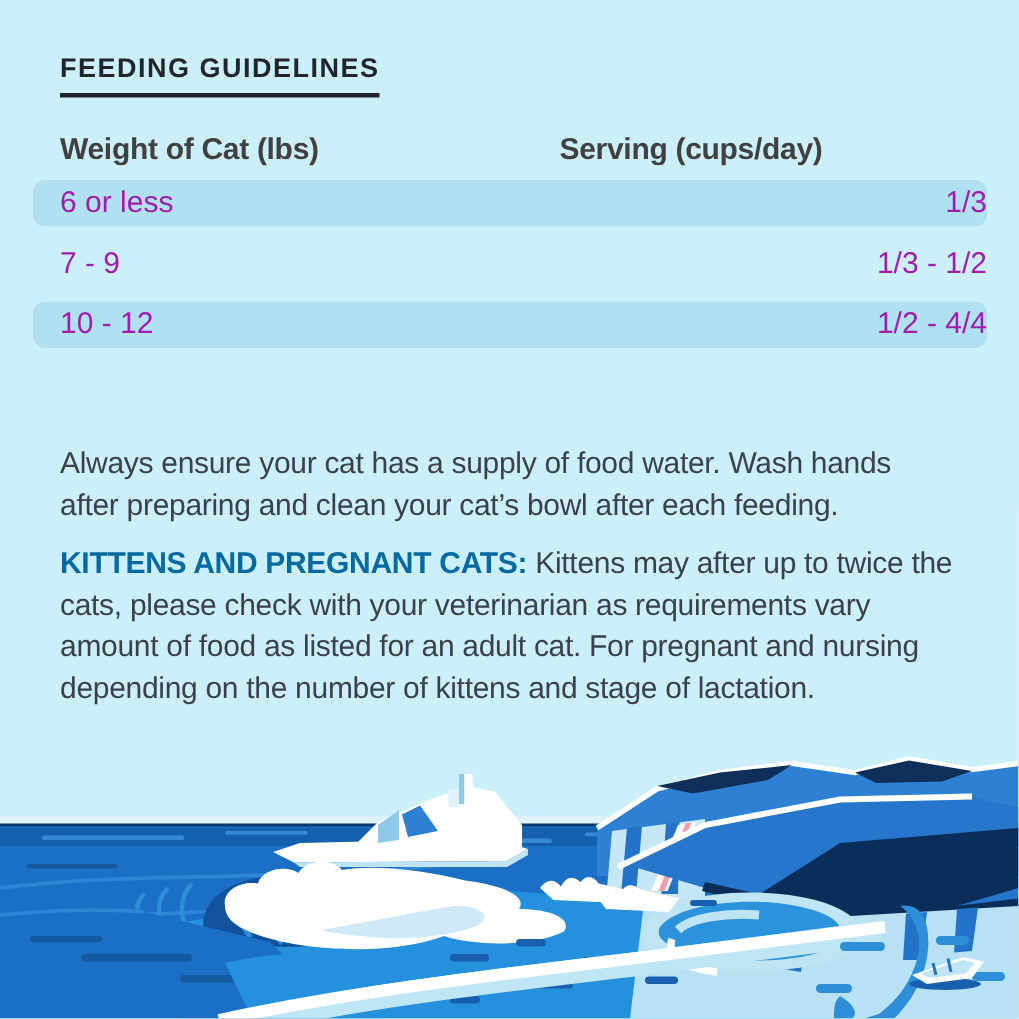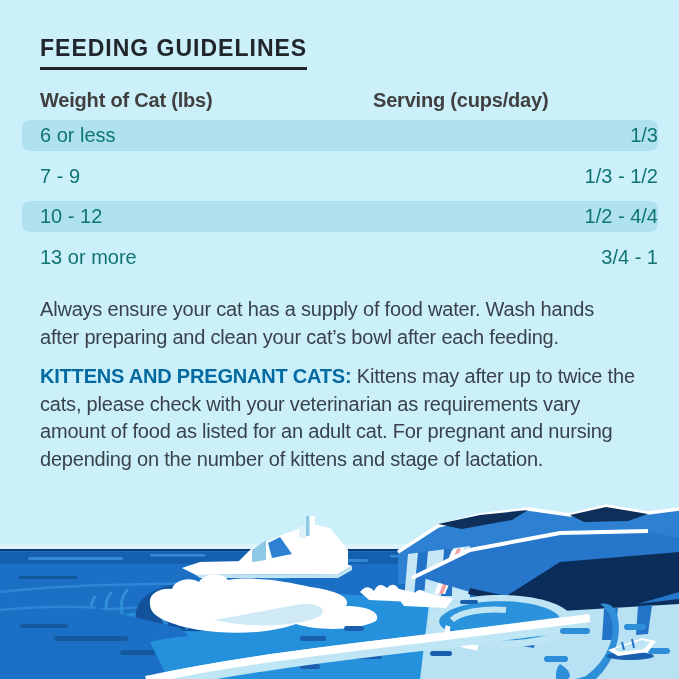--- a/index.html
+++ b/index.html
@@ -1,32 +1,32 @@
 <!DOCTYPE html>
 <html><head>
 <meta charset="utf-8">
 <style>
   html,body{margin:0;padding:0;}
   body{width:679px;height:679px;font-family:"Liberation Sans",sans-serif;}
   .page{position:relative;width:679px;height:679px;background:#ccf0fa;overflow:hidden;}
 
   .title{position:absolute;left:40px;top:36px;margin:0;
-         font-size:23px;font-weight:800;letter-spacing:1px;color:#20262b;
+         font-size:18px;font-weight:800;letter-spacing:1px;color:#20262b;
          line-height:1.1;display:inline-block;border-bottom:3px solid #20262b;
          padding-bottom:6px;}
 
   .thead{position:absolute;left:40px;top:89px;right:40px;display:flex;
          font-size:20px;font-weight:700;color:#404040;letter-spacing:-0.2px;}
   .thead .col1{width:312px;flex:0 0 312px;}
   .thead .col2{flex:1;margin-left:21px;}
 
   .tbody{position:absolute;left:22px;top:120px;width:636px;}
   .trow{height:31px;display:flex;align-items:center;border-radius:8px;
         margin-bottom:9.7px;padding-left:18px;box-sizing:border-box;
-        font-size:20px;color:#0f766e;}
+        font-size:20px;color:#a21caf;}
   .trow.striped{background:#b0e1f1;}
   .trow .col1{width:294px;flex:0 0 294px;}
   .trow .col2{flex:1;text-align:right;}
 
   .note{position:absolute;left:40px;right:30px;margin:0;
         font-size:20px;line-height:27.5px;color:#39424a;letter-spacing:-0.2px;}
   .note-water{top:296px;}
   .note-kittens{top:363px;}
   .line{display:block;white-space:pre;}
   .note b{font-weight:700;color:#0369a1;}
@@ -50,24 +50,20 @@
       <span class="col1">6 or less</span>
       <span class="col2">1/3</span>
     </div>
     <div class="trow">
       <span class="col1">7 - 9</span>
       <span class="col2">1/3 - 1/2</span>
     </div>
     <div class="trow striped">
       <span class="col1">10 - 12</span>
       <span class="col2">1/2 - 4/4</span>
-    </div>
-    <div class="trow">
-      <span class="col1">13 or more</span>
-      <span class="col2">3/4 - 1</span>
     </div>
   </div>
 
   <p class="note note-water">
     <span class="line">Always ensure your cat has a supply of food water. Wash hands</span>
     <span class="line">after preparing and clean your cat’s bowl after each feeding.</span>
   </p>
 
   <p class="note note-kittens">
     <span class="line"><b>KITTENS AND PREGNANT CATS:</b><span> Kittens may after up to twice the</span></span>

